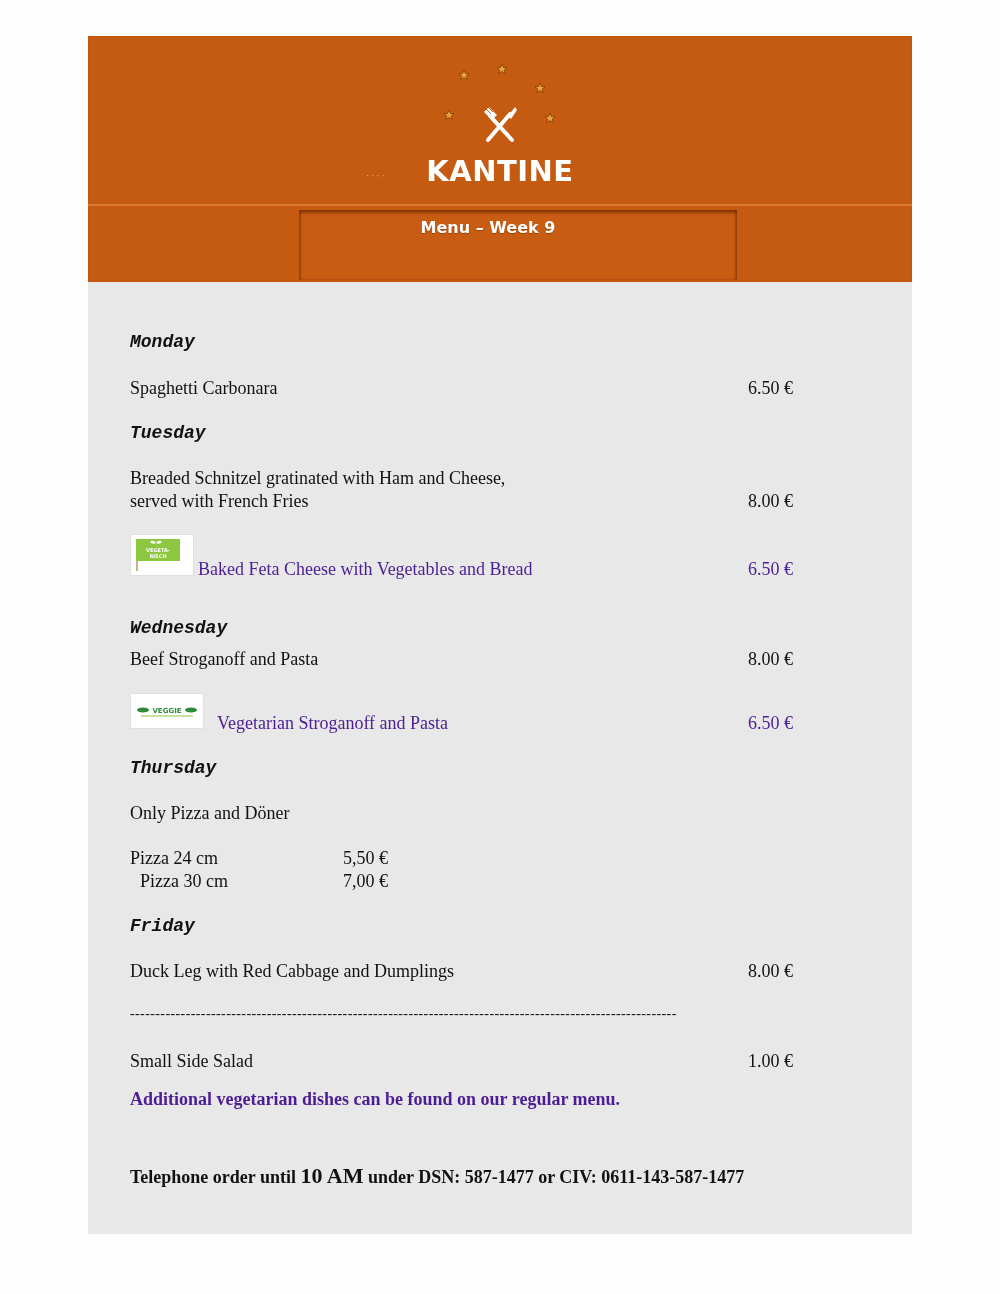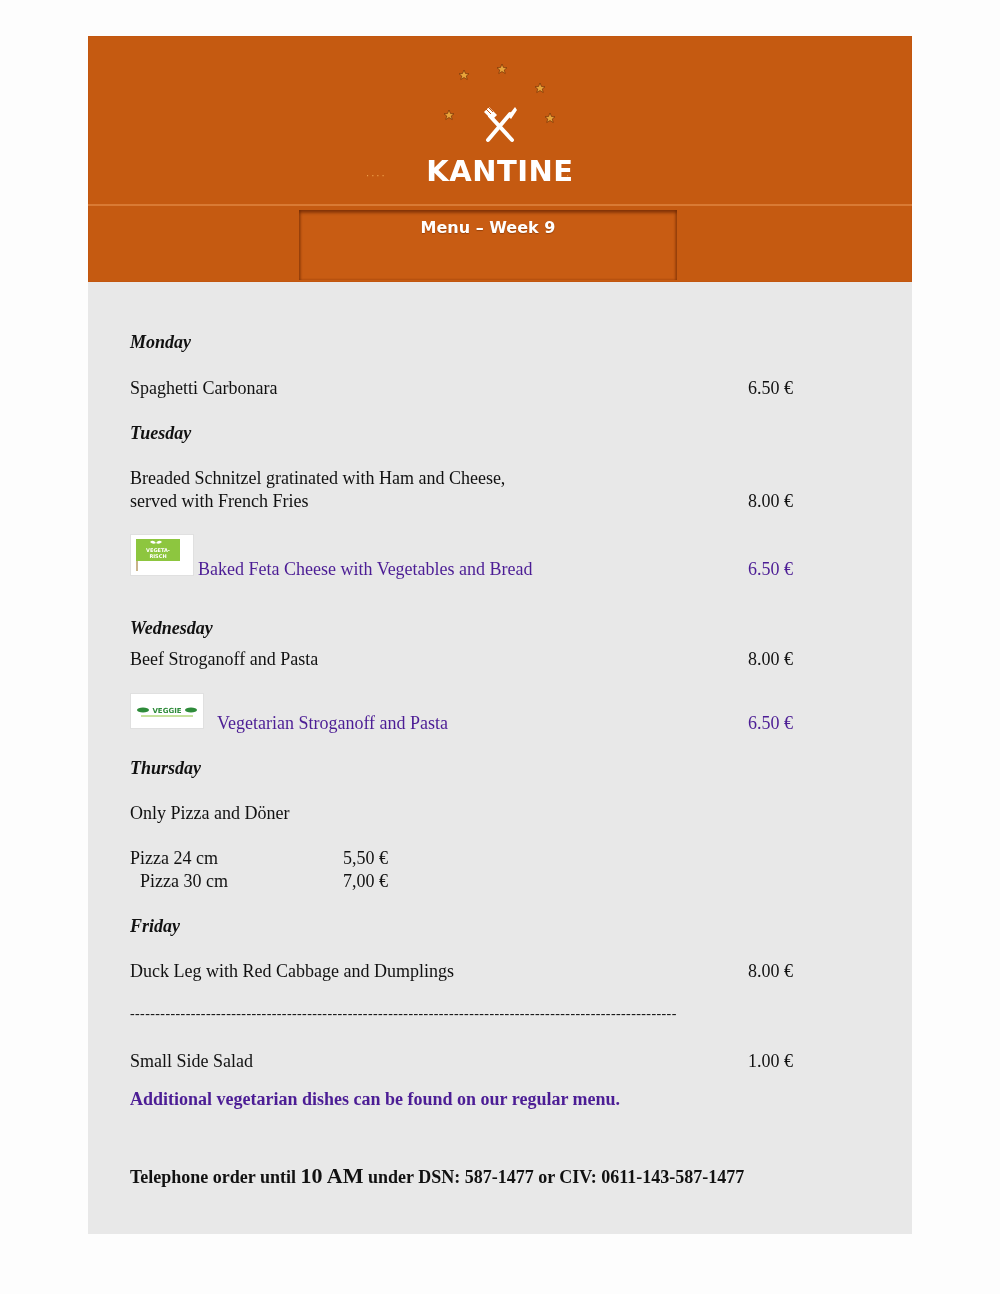--- a/index.html
+++ b/index.html
@@ -20,35 +20,35 @@
     color:#fff; font-family:"DejaVu Sans", sans-serif; font-weight:bold;
     font-size:29px; letter-spacing:0.5px;
   }
   .dots {
     position:absolute; top:134px; color:#f0a24d; font-family:"DejaVu Sans", sans-serif;
     font-size:10px; letter-spacing:2px;
   }
   .star { position:absolute; width:12px; height:12px; }
   .cutlery { position:absolute; left:394px; top:70px; width:36px; height:38px; }
   .inset {
-    position:absolute; left:211px; top:174px; width:378px; height:70px;
+    position:absolute; left:211px; top:174px; width:438px; height:70px;
     background:#c85c13;
     box-shadow: inset 0 3px 3px rgba(90,30,0,0.55), inset 2px 0 2px rgba(90,30,0,0.3), inset -2px 0 2px rgba(90,30,0,0.3);
   }
   .inset-line {
     position:absolute; left:0; width:378px; text-align:center; color:#fff;
     font-family:"DejaVu Sans", sans-serif; font-weight:bold; font-size:16px;
     text-shadow:0 1px 1px rgba(80,30,0,0.4);
   }
   .content {
     position:absolute; left:88px; top:282px; width:824px; height:952px;
     background:#e8e8e8;
   }
   .t { position:absolute; font-size:18px; color:#111; white-space:nowrap; }
-  .day { font-style:italic; font-weight:bold; }
+  .day { font-style:italic; font-weight:bold;font-family:Liberation Mono, monospace; }
   .green { color:#4c1d95; }
   .price { left:660px; }
   .badge {
     position:absolute; background:#fff; border:1px solid #e0e0e0;
   }
   .u { }
   .bold { font-weight:bold; }
 </style>
 </head>
 <body>

